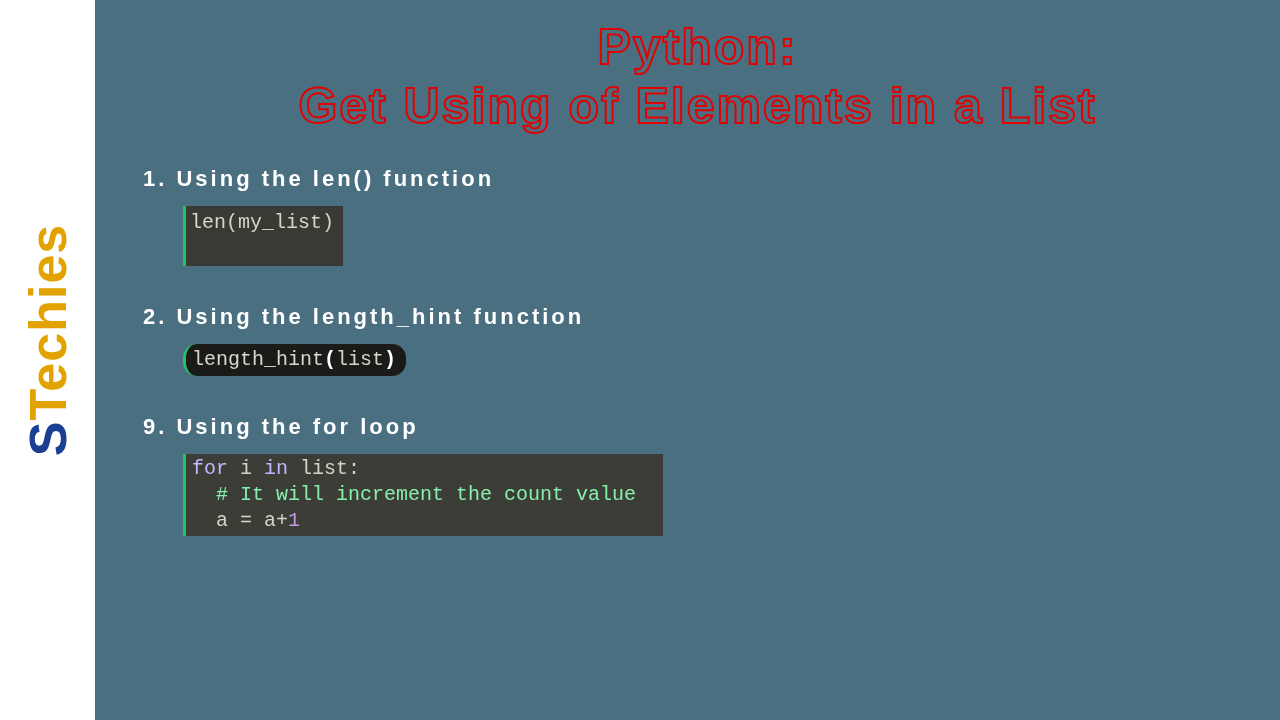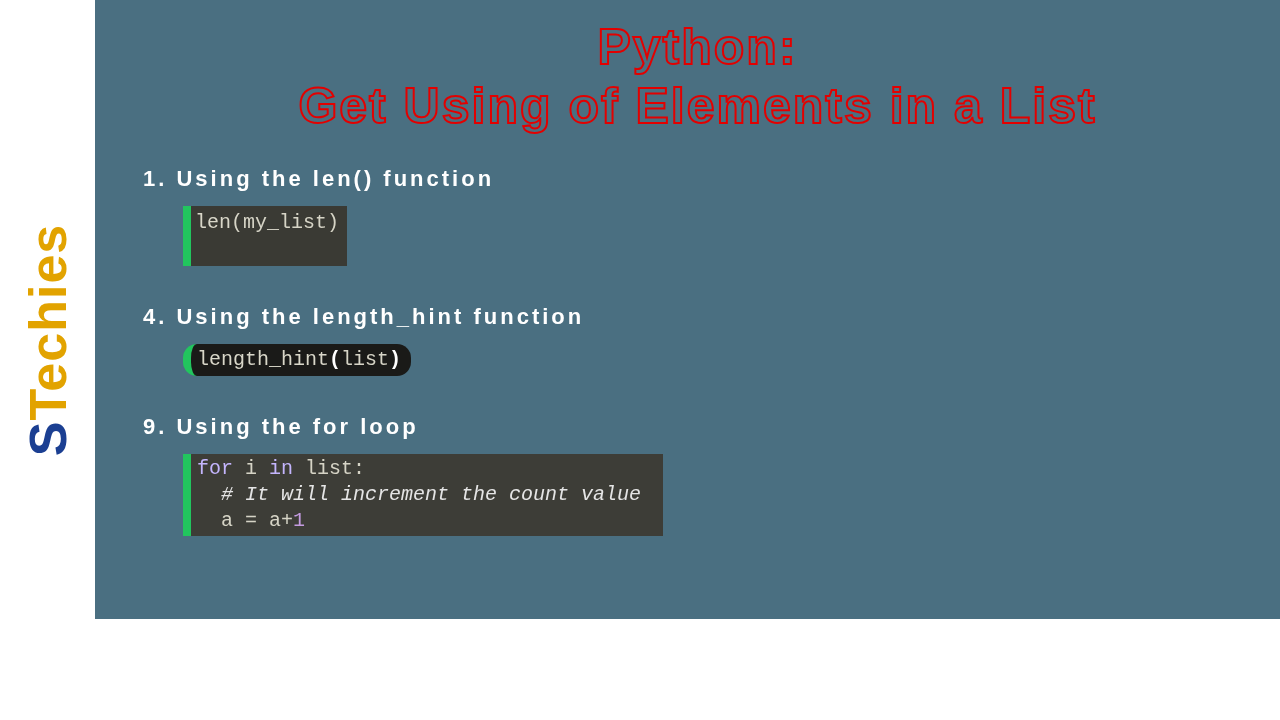--- a/index.html
+++ b/index.html
@@ -19,21 +19,21 @@
     transform-origin: center center;
     font-size: 52px;
     font-weight: 700;
     letter-spacing: 1px;
     white-space: nowrap;
   }
   .logo .s1 { color: #1b3f92; }
   .logo .t1 { color: #e2a300; }
   .main {
     width: 1185px;
-    height: 619px;
+    height: 720px;
     background: #4a6f81;
     padding: 18px 20px 20px 40px;
   }
   .title {
     text-align: center;
     font-size: 50px;
     font-weight: 700;
     letter-spacing: 2px;
     line-height: 1.18;
     color: #4a6f81;
@@ -51,32 +51,32 @@
   .code-box {
     display: inline-block;
     background: #33332e;
     color: #d9d7c9;
     font-family: "Consolas","Menlo","Courier New",monospace;
     font-size: 20px;
     line-height: 1.3;
     padding: 4px 8px 4px 4px;
     margin-left: 40px;
     margin-bottom: 22px;
-    border-left: 8px solid #22c55e;
+    border-left: 3px solid #22c55e;
     white-space: pre;
     position: relative;
   }
   .code-box.box1 { min-width: 160px; min-height: 60px; background:#3a3a34; }
   .code-box.box2 { background:#1a1a18; padding:3px 10px 3px 6px;border-radius:14px; }
   .code-box.box3 { width: 480px; background:#3d3d37; padding:2px 8px 2px 6px; }
   .tok-fn   { color:#d9d7c9; }
   .tok-kw   { color:#c4b5fd; font-weight:400; }
   .tok-var  { color:#d6d4c6; }
   .tok-punc { color:#d6d4c6; }
-  .tok-cmt  { color:#e5e5e5; font-style:italic; }
+  .tok-cmt  { color:#86efac; }
   .tok-num  { color:#c49be0; }
   .tok-bold { font-weight:700; color:#ffffff; }
 </style>
 </head>
 <body>
 
 <div class="left-strip">
   <div class="logo">
     <span class="s1">S</span><span class="t1">T</span><span class="t1">echies</span>
   </div>
@@ -87,21 +87,21 @@
     <div>Python:</div>
     <div>Get Using of Elements in a List</div>
   </div>
 
   <div class="section">
     <div class="sect-heading">1. Using the len() function</div>
     <div class="code-box box1"><span class="tok-fn">len</span><span class="tok-punc">(</span><span class="tok-var">my_list</span><span class="tok-punc">)</span></div>
   </div>
 
   <div class="section">
-    <div class="sect-heading">4. Using the length_hint function</div>
+    <div class="sect-heading">2. Using the length_hint function</div>
     <div class="code-box box2"><span class="tok-fn">length_hint</span><span class="tok-bold">(</span><span class="tok-var">list</span><span class="tok-bold">)</span></div>
   </div>
 
   <div class="section">
     <div class="sect-heading">9. Using the for loop</div>
     <div class="code-box box3"><span class="tok-kw">for</span><span class="tok-var"> i </span><span class="tok-kw">in</span><span class="tok-var"> list</span><span class="tok-punc">:</span>
   <span class="tok-cmt"># It will increment the count value</span>
   <span class="tok-var">a </span><span class="tok-punc">=</span><span class="tok-var"> a</span><span class="tok-punc">+</span><span class="tok-num">1</span></div>
   </div>
 </div>

